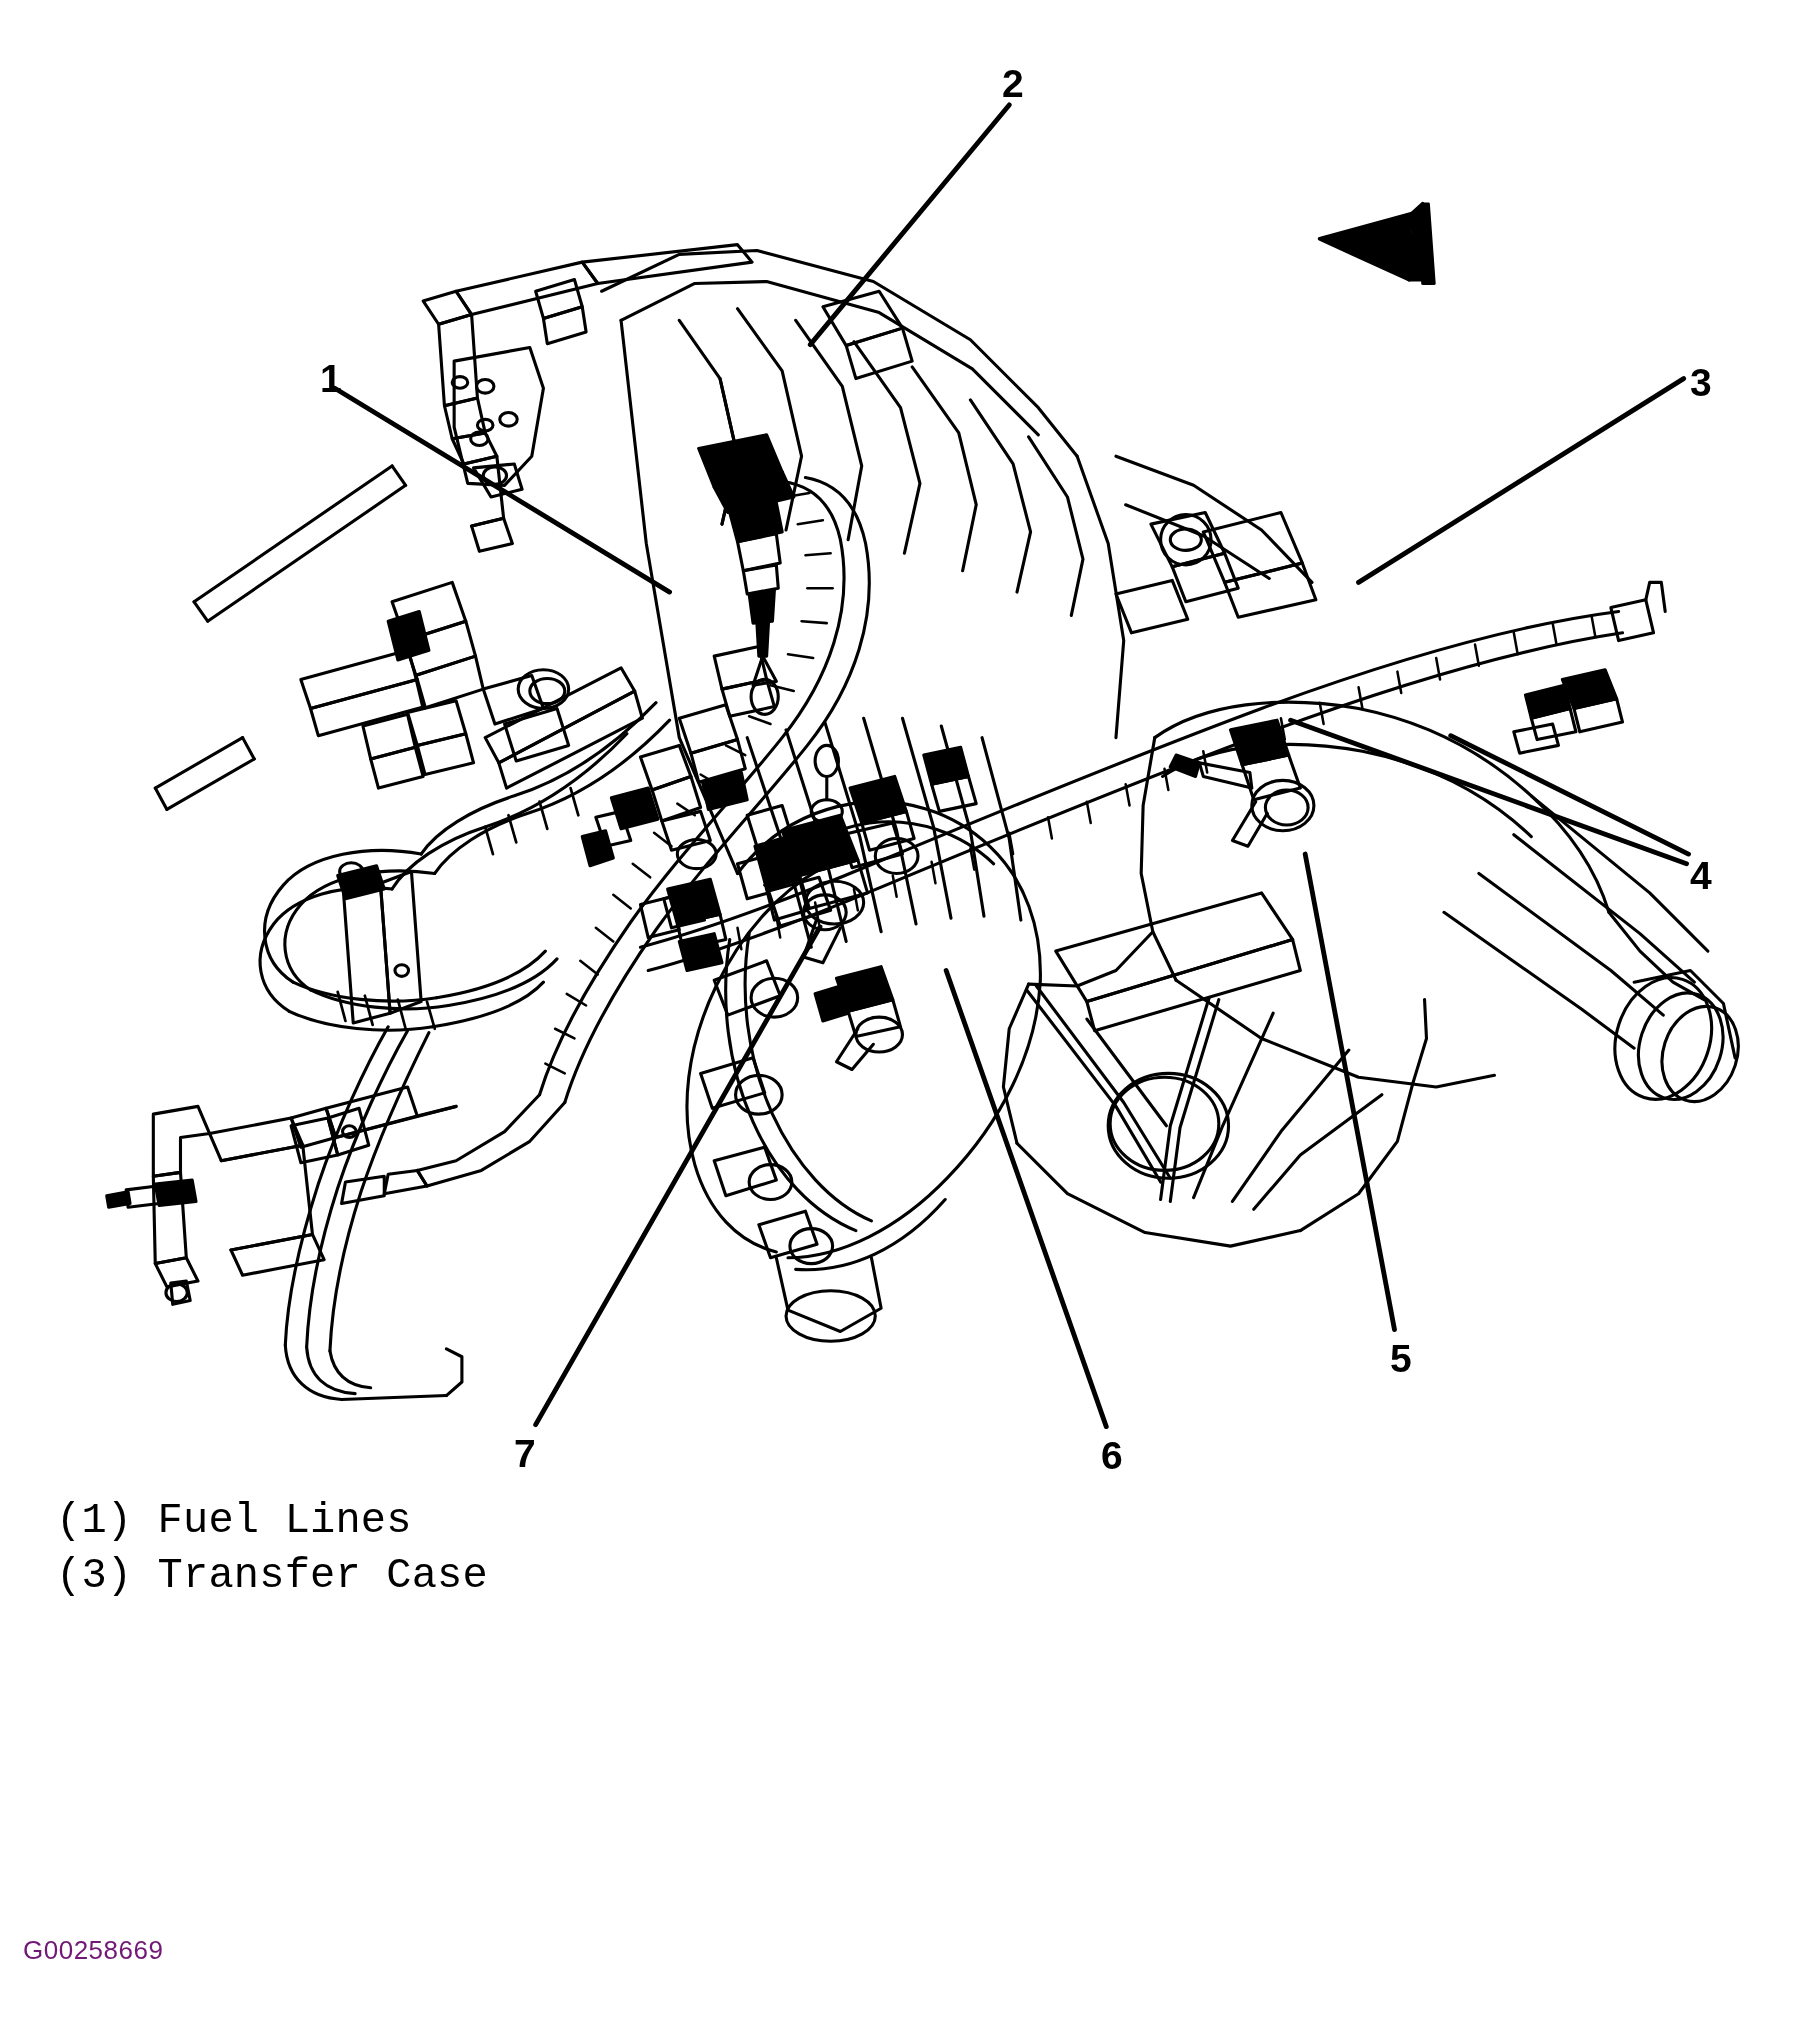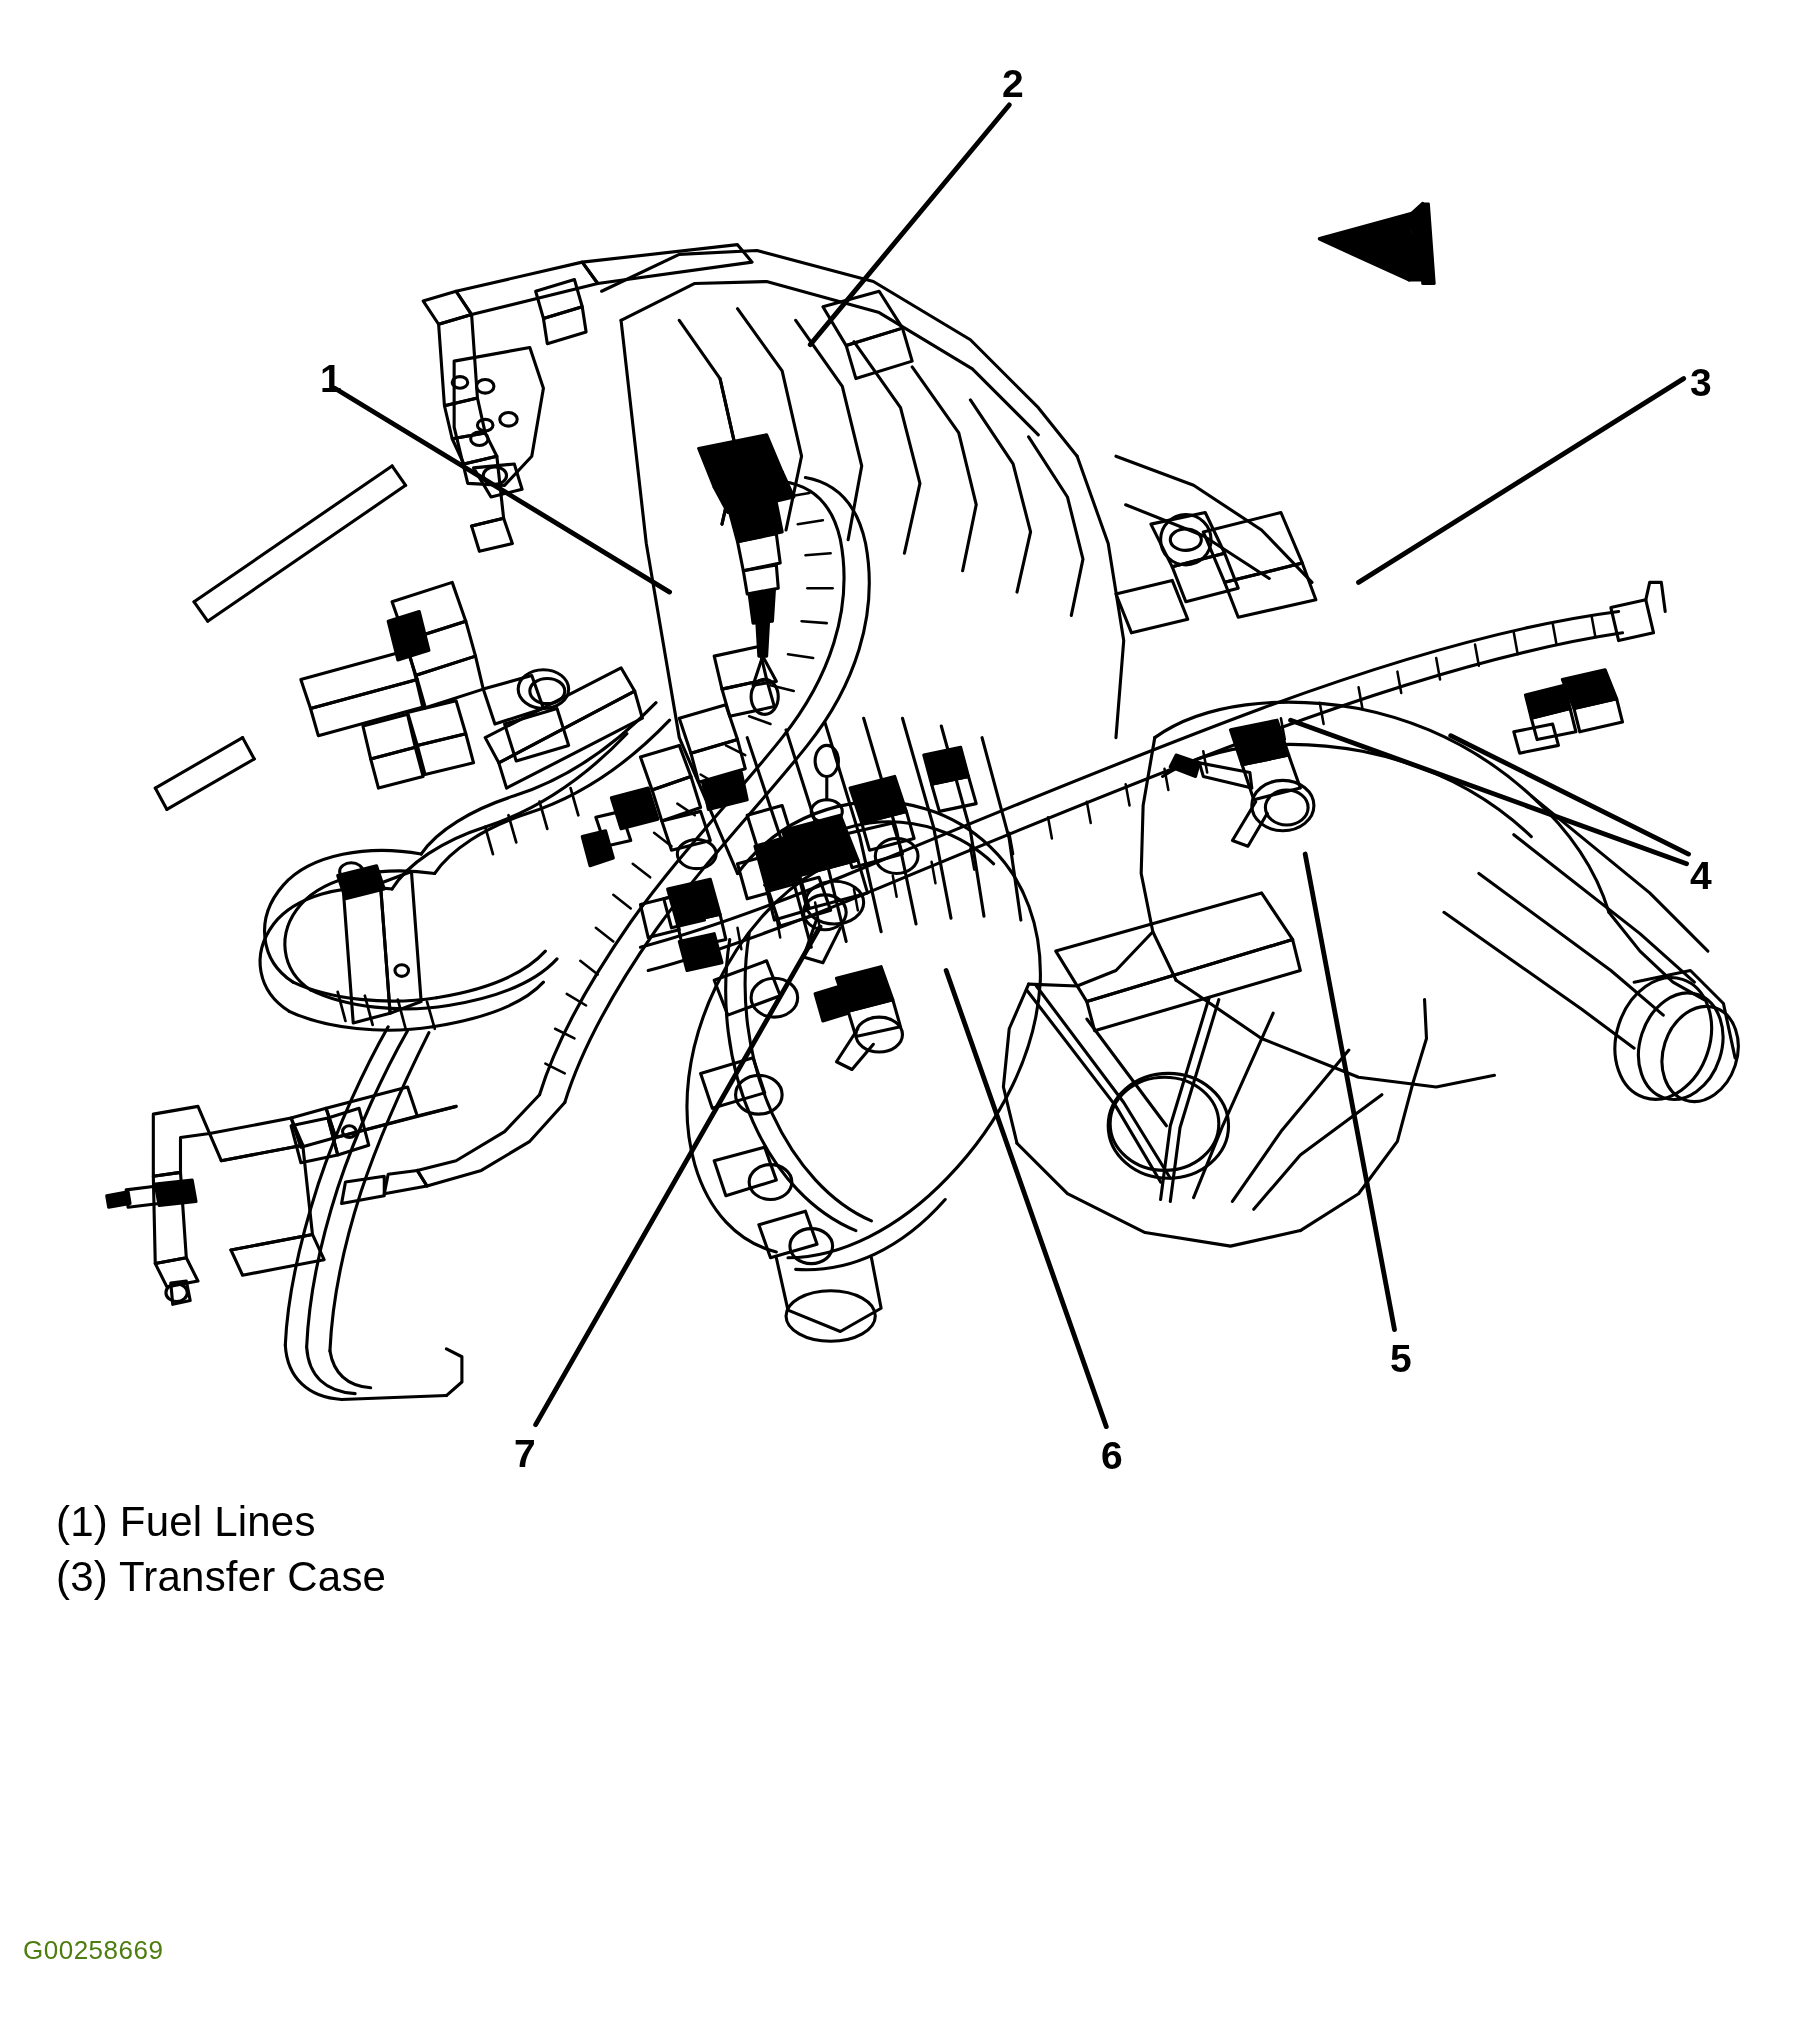--- a/index.html
+++ b/index.html
@@ -22,34 +22,34 @@
     line-height:1;
     white-space:nowrap;
   }
 
   #legend{
     position:absolute;
     left:56px; top:1494px;
     width:1067px;
   }
   .legend-row{
-    font-family:Liberation Sans, sans-serif;
+    font-family:Liberation Mono, monospace;
     font-size:42px;
     color:#000;
     line-height:1.32;
     white-space:nowrap;
     letter-spacing:0.2px;
   }
 
   #figure-id{
     position:absolute;
     left:23px; top:1935px;
     font-family:"Liberation Sans", sans-serif;
     font-size:26px;
-    color:#4d7c0f;
+    color:#701a75;
     letter-spacing:0.5px;
     white-space:nowrap;
   }
 </style>
 </head>
 <body>
 
 <div id="page">
 
   <div id="artboard">

